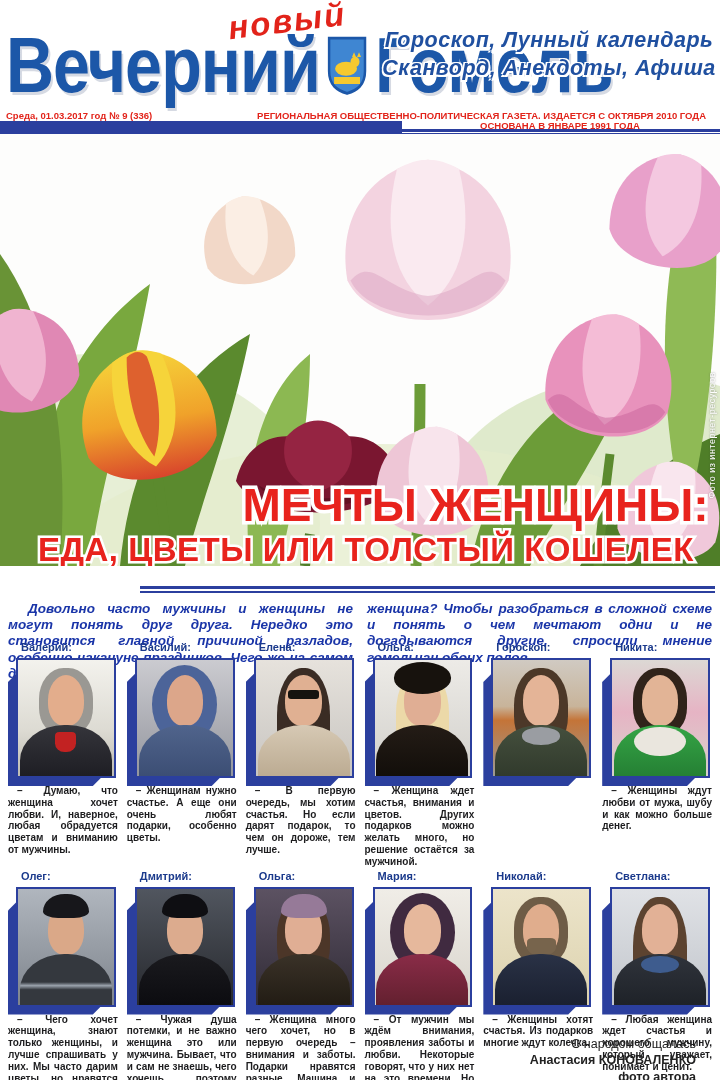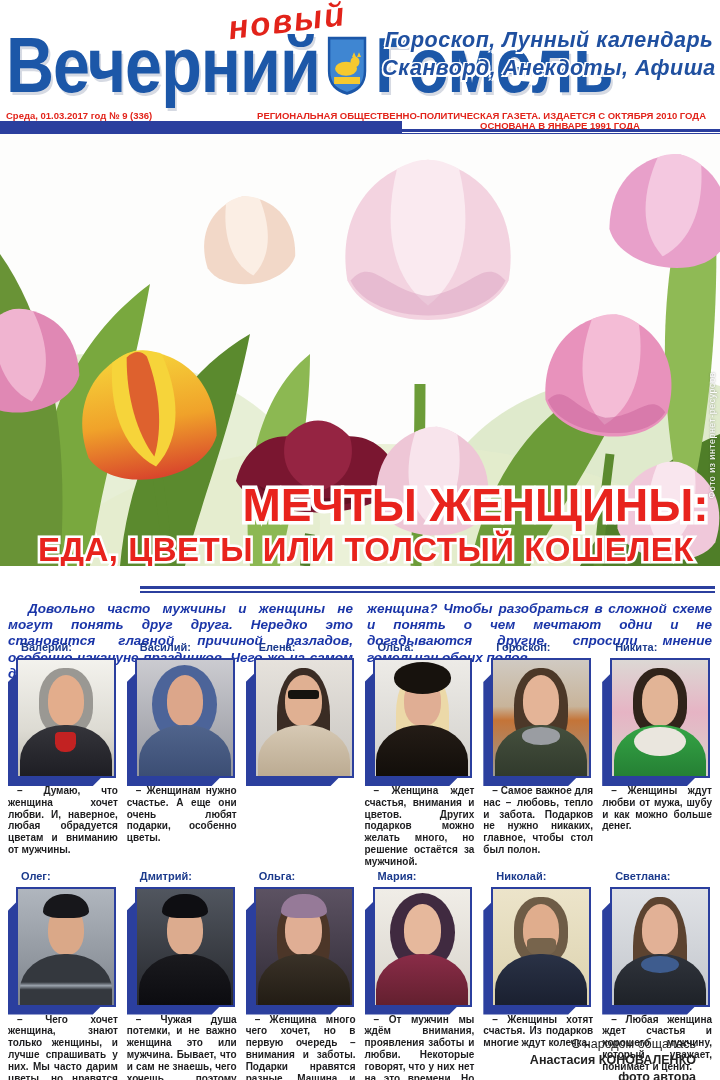--- a/index.html
+++ b/index.html
@@ -267,20 +267,21 @@
           <div class="ph hood"></div>
           <div class="ph hair"></div>
           <div class="ph head"></div>
           <div class="ph beard"></div>
           <div class="ph eyes"></div>
           <div class="ph hat"></div>
           <div class="ph torso"></div>
           <div class="ph scarf"></div>
         </div>
       </div>
+      <div class="pquote">– В первую очередь, мы хотим счастья. Но если дарят подарок, то чем он дороже, тем лучше.</div>
     </div>
 
     <div class="cell">
       <div class="pname">Ольга:</div>
       <div class="photo-wrap">
         <div class="photo pp3">
           <div class="ph bg"></div>
           <div class="ph hood"></div>
           <div class="ph hair"></div>
           <div class="ph head"></div>
@@ -302,21 +303,20 @@
           <div class="ph hood"></div>
           <div class="ph hair"></div>
           <div class="ph head"></div>
           <div class="ph beard"></div>
 
           <div class="ph hat"></div>
           <div class="ph torso"></div>
           <div class="ph scarf"></div>
         </div>
       </div>
-      <div class="pquote">– Самое важное для нас – любовь, тепло и забота. Подарков не нужно никаких, главное, чтобы стол был полон.</div>
     </div>
 
     <div class="cell">
       <div class="pname">Никита:</div>
       <div class="photo-wrap">
         <div class="photo pp5">
           <div class="ph bg"></div>
           <div class="ph hood"></div>
           <div class="ph hair"></div>
           <div class="ph head"></div>

